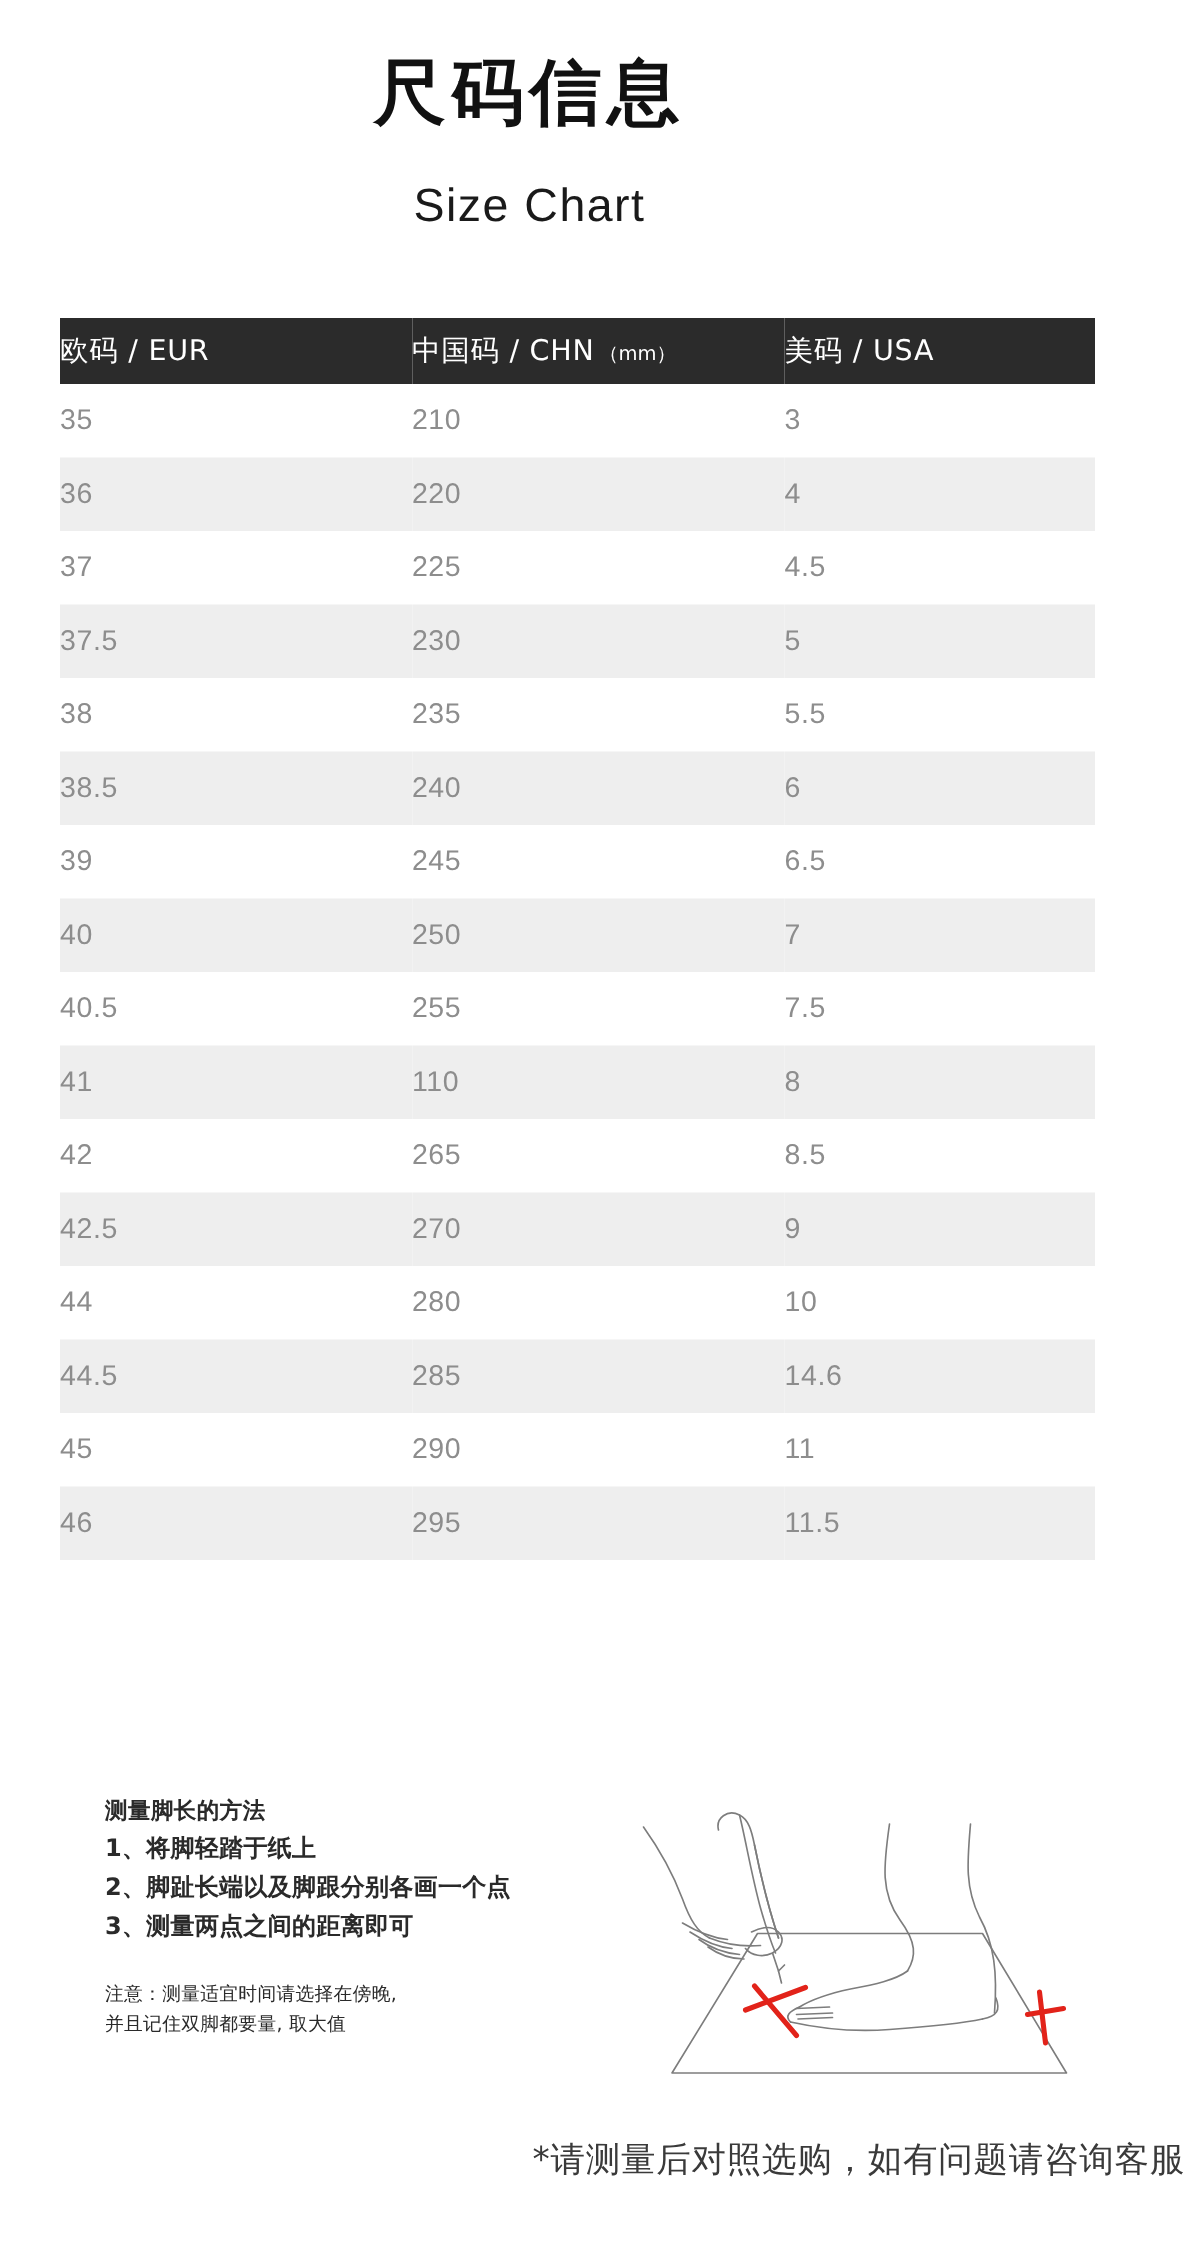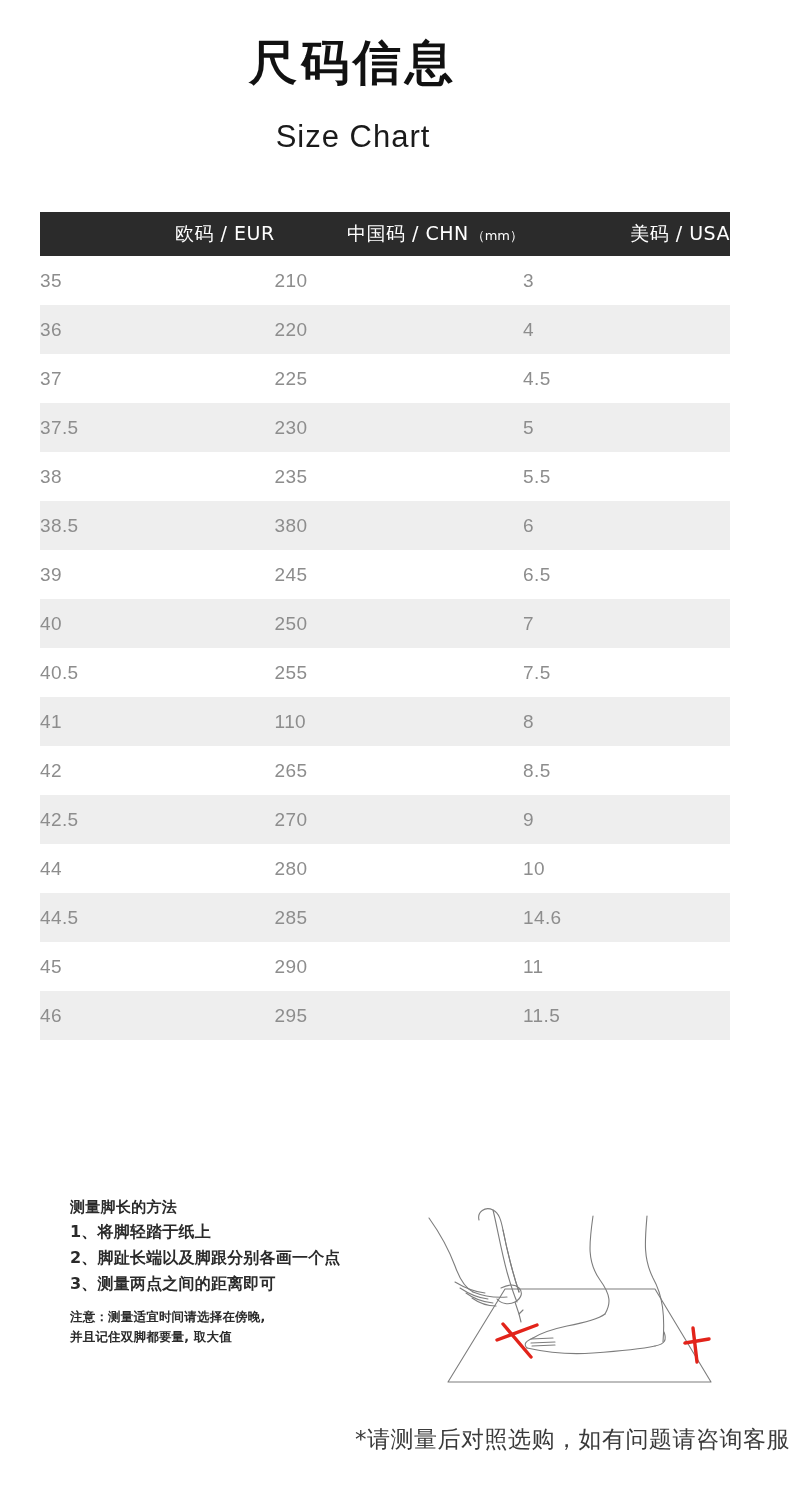--- a/index.html
+++ b/index.html
@@ -31,21 +31,21 @@
     width:690px;
   }
   .sz-table { width:100%; border-collapse:collapse; table-layout:fixed; }
   .sz-table col.c1 { width:34%; }
   .sz-table col.c2 { width:36%; }
   .sz-table col.c3 { width:30%; }
 
   .sz-table thead th {
     background:#2b2b2b; color:#ffffff;
     font-size:19px; font-weight:500;
-    height:44px; text-align:right; vertical-align:middle;
+    height:44px; text-align:left; vertical-align:middle;
     letter-spacing:0.5px;
     font-family:"DejaVu Sans","Liberation Sans",sans-serif;
   }
   .sz-table thead th .unit {
     font-size:13px; font-weight:400; letter-spacing:0;
     margin-left:3px;
   }
 
   .sz-table tbody td {
     height:49px; text-align:left; vertical-align:middle;
@@ -57,21 +57,21 @@
   .sz-table tbody tr:nth-child(even) td { background:#eeeeee; }
 
   
   .guide {
     position:absolute; left:70px; top:1196px;
     width:340px; color:#2a2a2a;
     font-family:"DejaVu Sans","Liberation Sans",sans-serif;
   }
   .guide-title { font-size:15px; font-weight:bold; line-height:1.55; letter-spacing:0.3px; }
   .guide-step  { font-size:16px; font-weight:bold; line-height:1.62; letter-spacing:0.2px; white-space:nowrap; }
-  .guide-note  { margin-top:10px; font-size:12.5px; font-weight:bold; line-height:1.6; letter-spacing:0.2px; color:#2a2a2a; }
+  .guide-note  { margin-top:22px; font-size:12.5px; font-weight:normal; line-height:1.6; letter-spacing:0.2px; color:#2a2a2a; }
 
   
   .illus { position:absolute; left:415px; top:1192px; width:360px; height:200px; }
   .illus svg { display:block; width:360px; height:200px; }
 
   
   .footer {
     position:absolute; left:0; top:1424px; width:790px;
     text-align:right;
     font-size:23px; color:#3a3a3a; font-weight:400; letter-spacing:0.5px;
@@ -129,21 +129,21 @@
             <td>230</td>
             <td>5</td>
           </tr>
           <tr>
             <td>38</td>
             <td>235</td>
             <td>5.5</td>
           </tr>
           <tr>
             <td>38.5</td>
-            <td>380</td>
+            <td>240</td>
             <td>6</td>
           </tr>
           <tr>
             <td>39</td>
             <td>245</td>
             <td>6.5</td>
           </tr>
           <tr>
             <td>40</td>
             <td>250</td>

